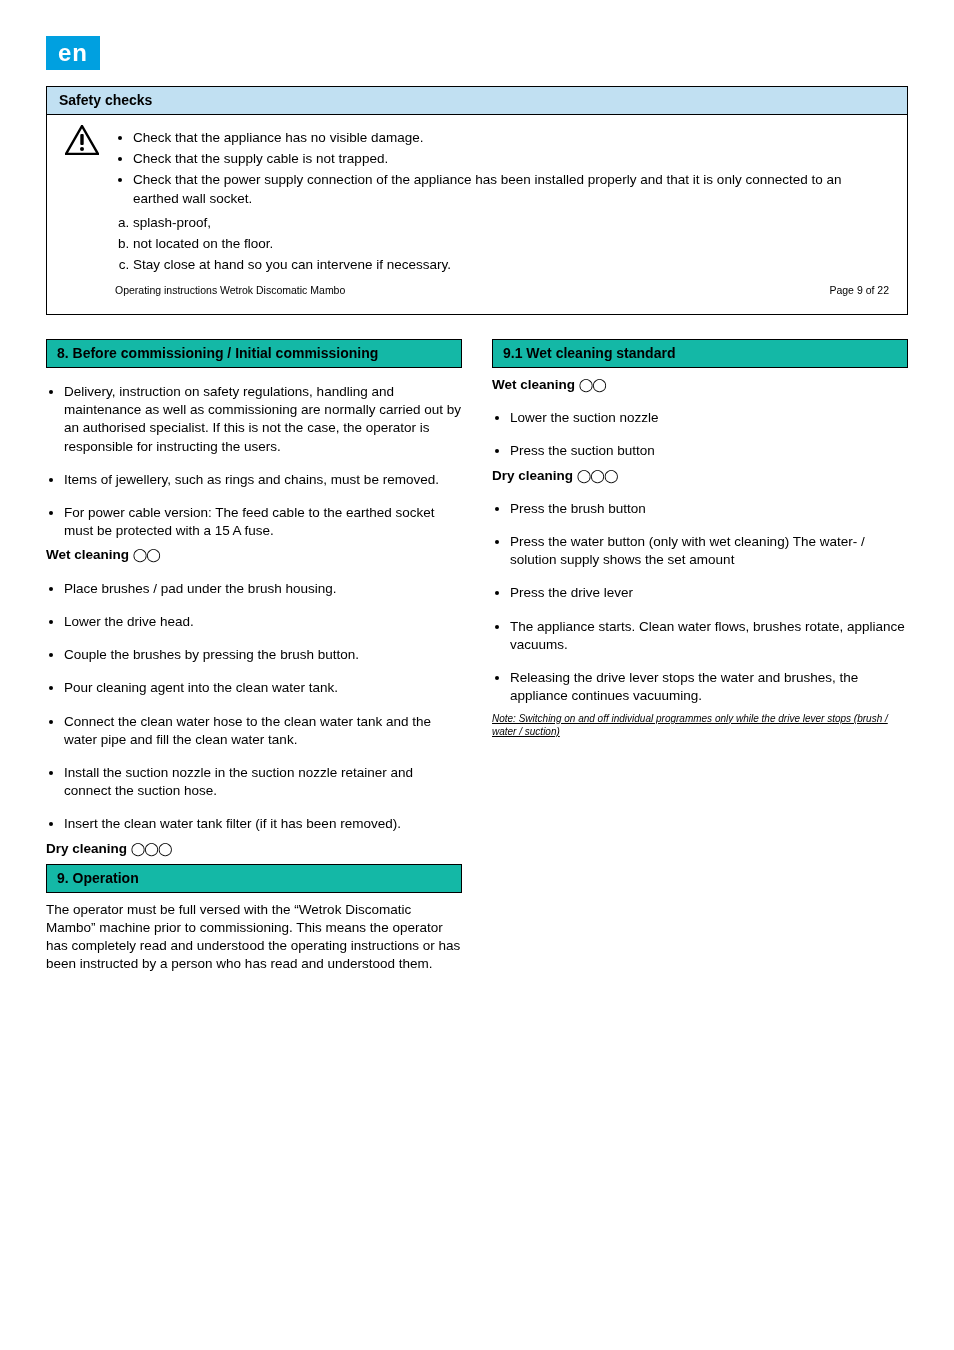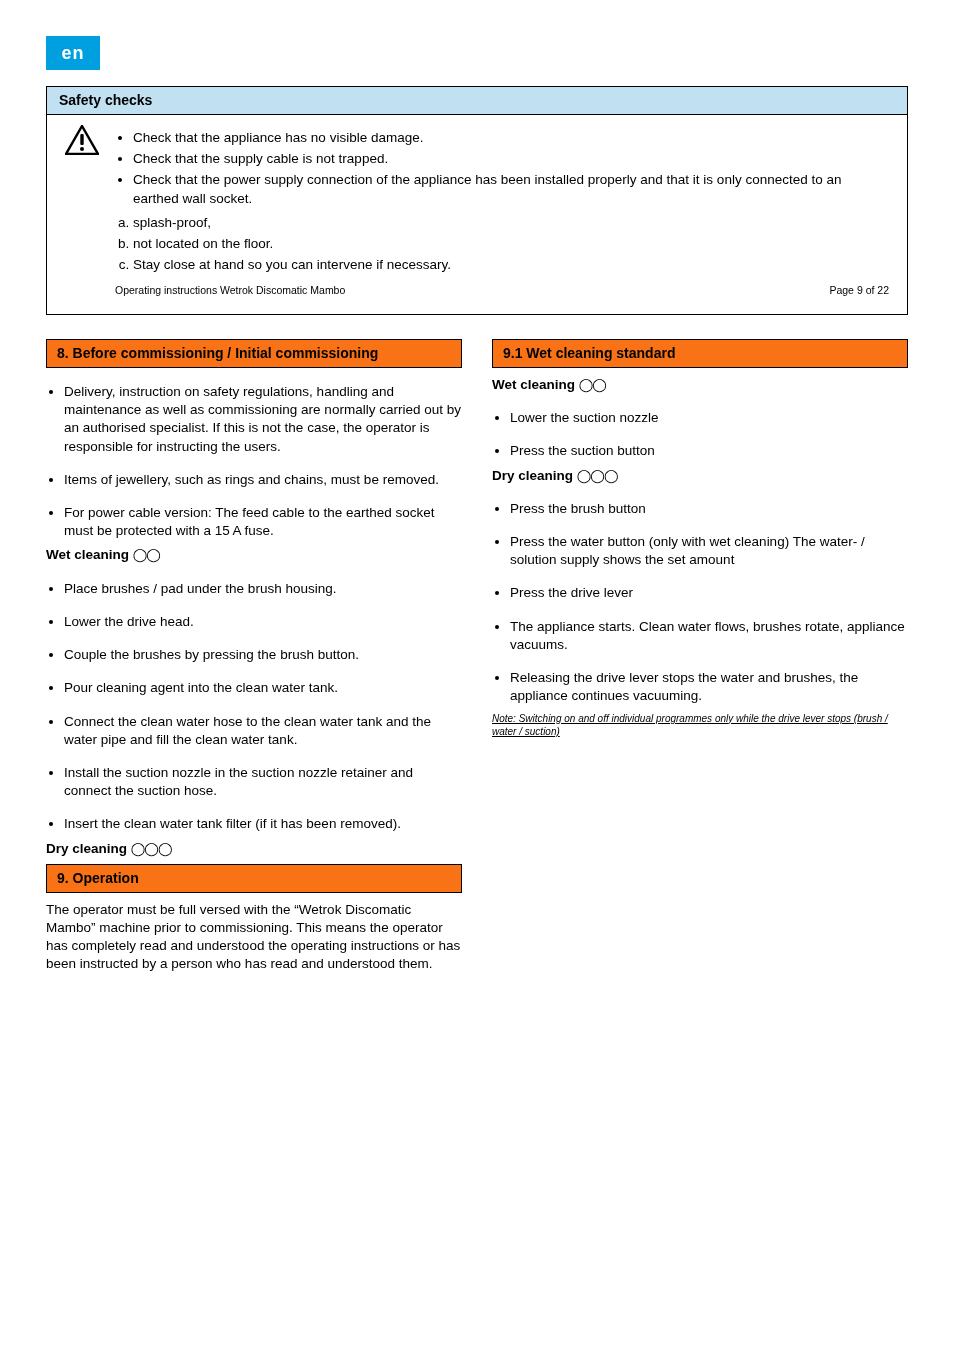--- a/index.html
+++ b/index.html
@@ -19,21 +19,21 @@
   }
   .lang-tag {
     position: absolute;
     top: 36px;
     left: 46px;
     width: 54px;
     height: 34px;
     background: #00a0e0;
     color: #fff;
     font-weight: bold;
-    font-size: 18px;
+    font-size: 24px;
     display: flex;
     align-items: center;
     justify-content: center;
     letter-spacing: 1px;
   }
   .safety-box {
     border: 1px solid #000;
     margin-top: 50px;
     margin-bottom: 24px;
   }
@@ -73,21 +73,21 @@
   .caption-right { text-align: right; }
   .columns {
     display: flex;
     gap: 30px;
   }
   .col {
     flex: 1;
     min-width: 0;
   }
   .block-title {
-    background: #f97316;
+    background: #14b8a6;
     border: 1px solid #000;
     padding: 4px 10px;
     font-size: 14px;
     font-weight: bold;
     margin-bottom: 8px;
   }
   .col p { margin: 0 0 6px 0; }
   .col ul { margin: 0 0 6px 0; padding-left: 18px; }
   .col ul li { margin-bottom: 3px; margin-top: 15px; }
   .note { font-size: 10px; font-style: italic; text-decoration: underline; }

